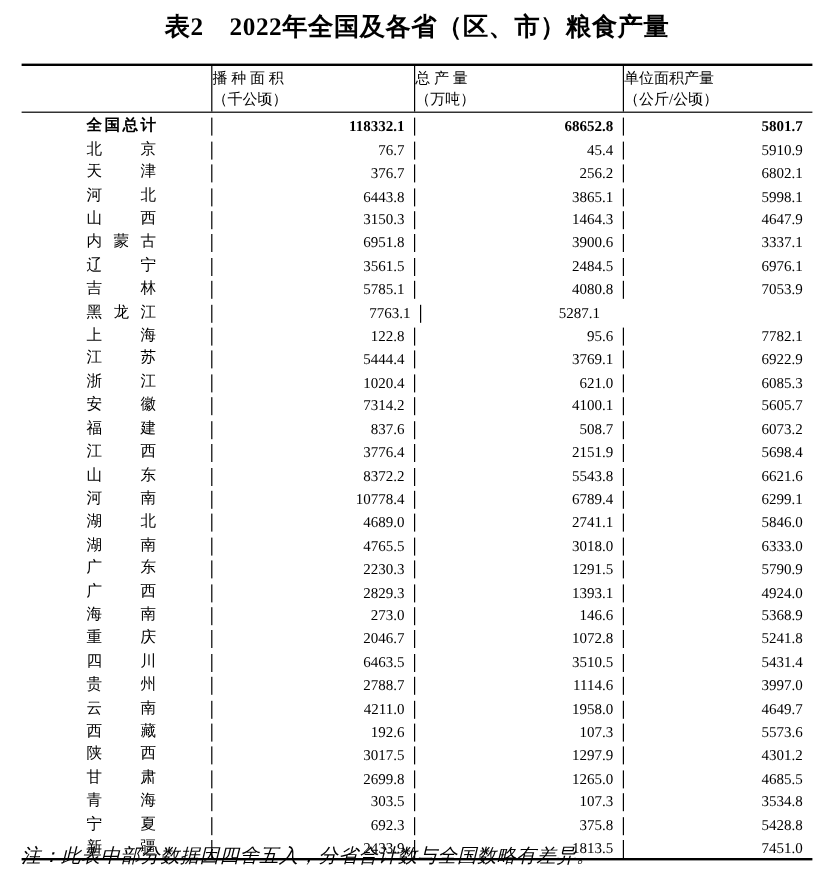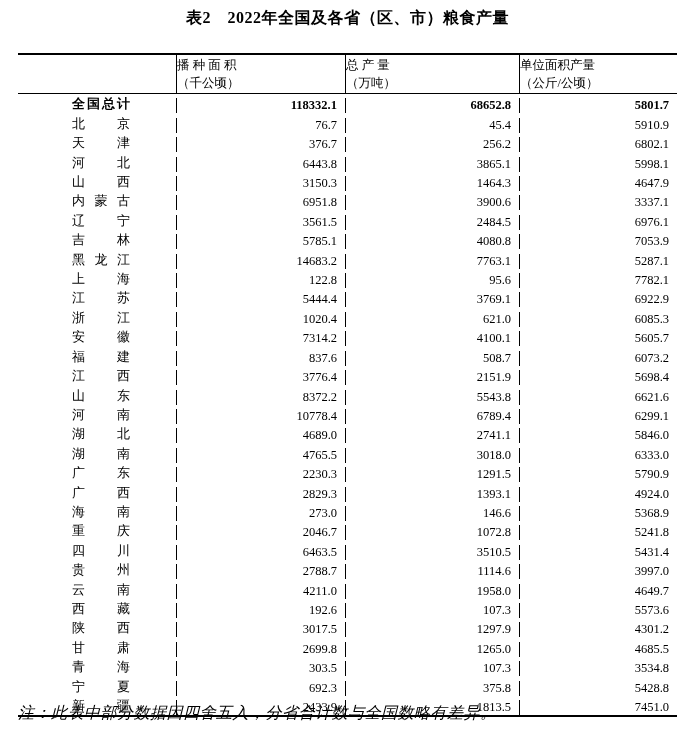--- a/index.html
+++ b/index.html
@@ -6,21 +6,21 @@
   html, body {
     width: 695px; height: 729px;
     background: #ffffff;
     font-family: "Liberation Serif", "DejaVu Serif", serif;
     color: #000000;
     overflow: hidden;
   }
   .page-title {
     margin-top: 8px;
     text-align: center;
-    font-size: 16px;
+    font-size: 21px;
     font-weight: bold;
     letter-spacing: 0.5px;
   }
   .table-wrap {
     position: absolute;
     left: 18px; top: 53px;
     width: 659px;
     border-top: 2.5px solid #000;
     border-bottom: 2.5px solid #000;
   }
@@ -136,21 +136,20 @@
         <div class="c4 num">6976.1</div>
       </div>
       <div class="row">
         <div class="c1 region-cell"><span class="region-name">吉林</span></div>
         <div class="c2 num">5785.1</div>
         <div class="c3 num">4080.8</div>
         <div class="c4 num">7053.9</div>
       </div>
       <div class="row">
         <div class="c1 region-cell"><span class="region-name">黑龙江</span></div>
-        <div class="c2 num">14683.2</div>
         <div class="c3 num">7763.1</div>
         <div class="c4 num">5287.1</div>
       </div>
       <div class="row">
         <div class="c1 region-cell"><span class="region-name">上海</span></div>
         <div class="c2 num">122.8</div>
         <div class="c3 num">95.6</div>
         <div class="c4 num">7782.1</div>
       </div>
       <div class="row">

